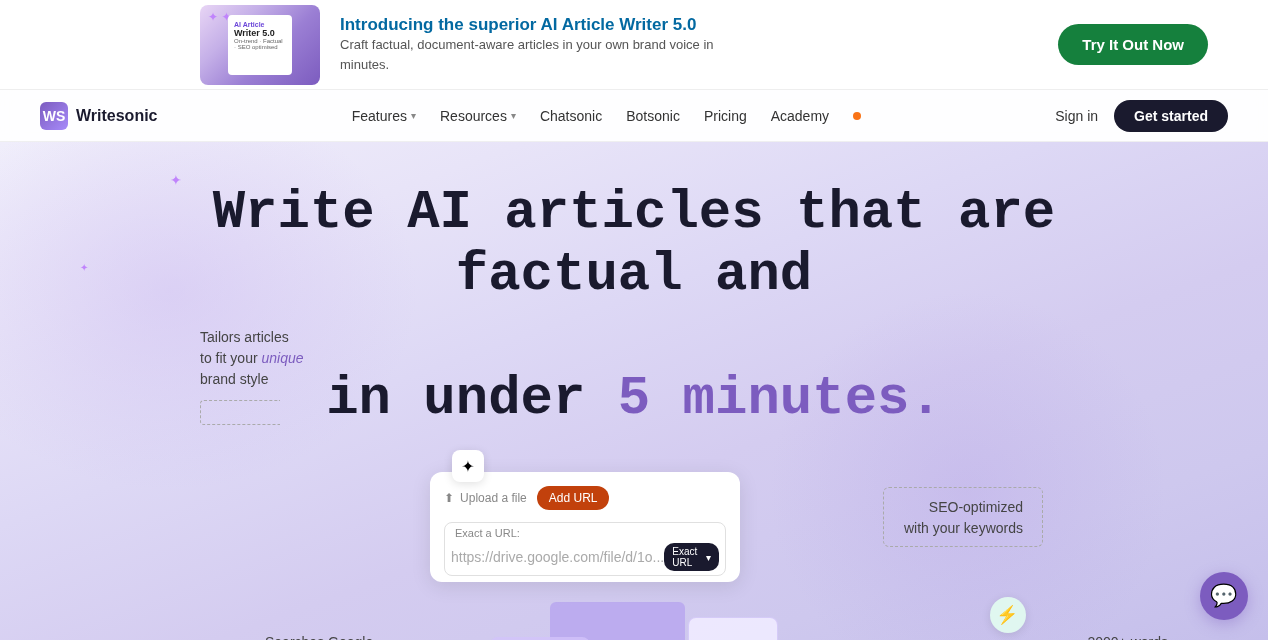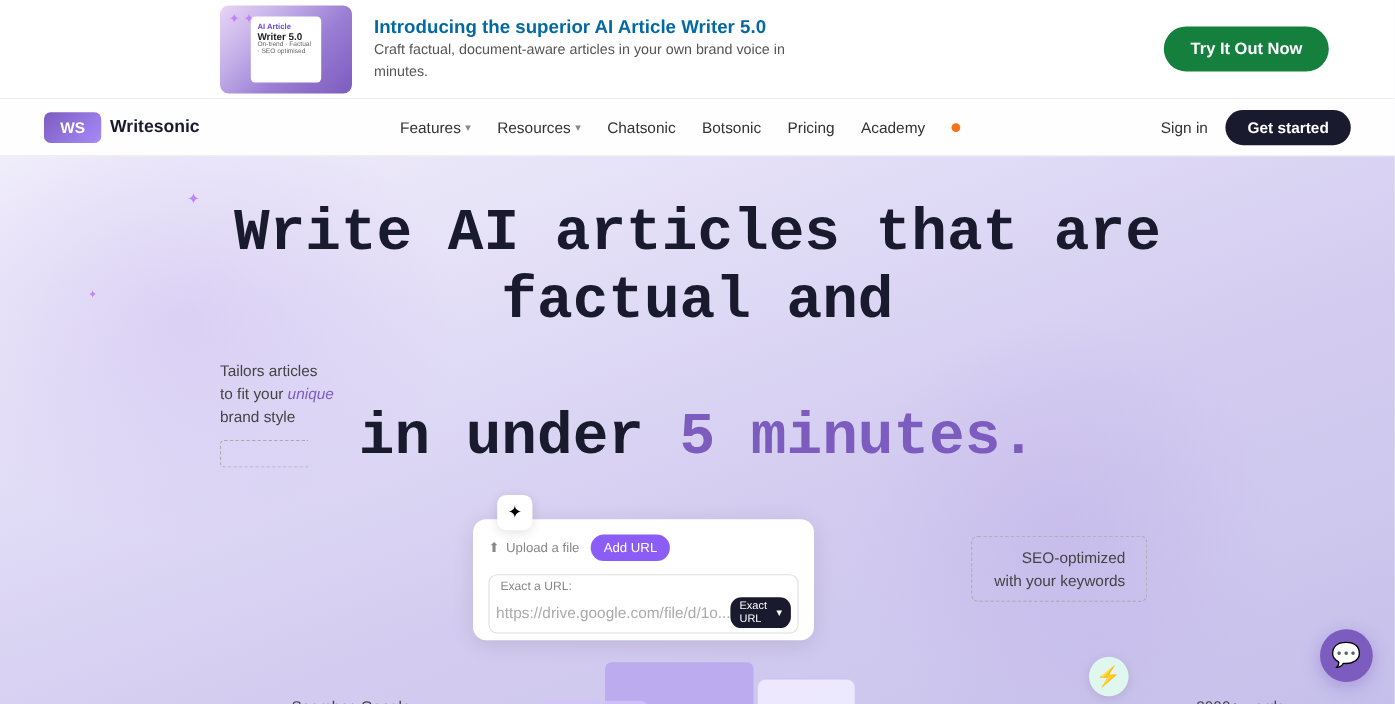--- a/index.html
+++ b/index.html
@@ -103,21 +103,21 @@
     }
     .nav-logo {
       display: flex;
       align-items: center;
       gap: 8px;
       font-weight: 700;
       font-size: 16px;
       color: #1a1a2e;
     }
     .nav-logo-icon {
-      width: 52px;
+      width: 28px;
       height: 28px;
       background: linear-gradient(135deg, #7c5cbf, #a78bfa);
       border-radius: 6px;
       display: flex;
       align-items: center;
       justify-content: center;
       color: white;
       font-size: 14px;
       font-weight: bold;
     }
@@ -269,21 +269,21 @@
     }
     .tab-upload {
       display: flex;
       align-items: center;
       gap: 6px;
       font-size: 12px;
       color: #888;
       cursor: pointer;
     }
     .tab-add-url {
-      background: #8b5cf6;
+      background: #c2410c;
       color: white;
       padding: 5px 12px;
       border-radius: 15px;
       font-size: 12px;
       cursor: pointer;
     }
     .url-input-area {
       border: 1px solid #e0e0e0;
       border-radius: 8px;
       overflow: hidden;

